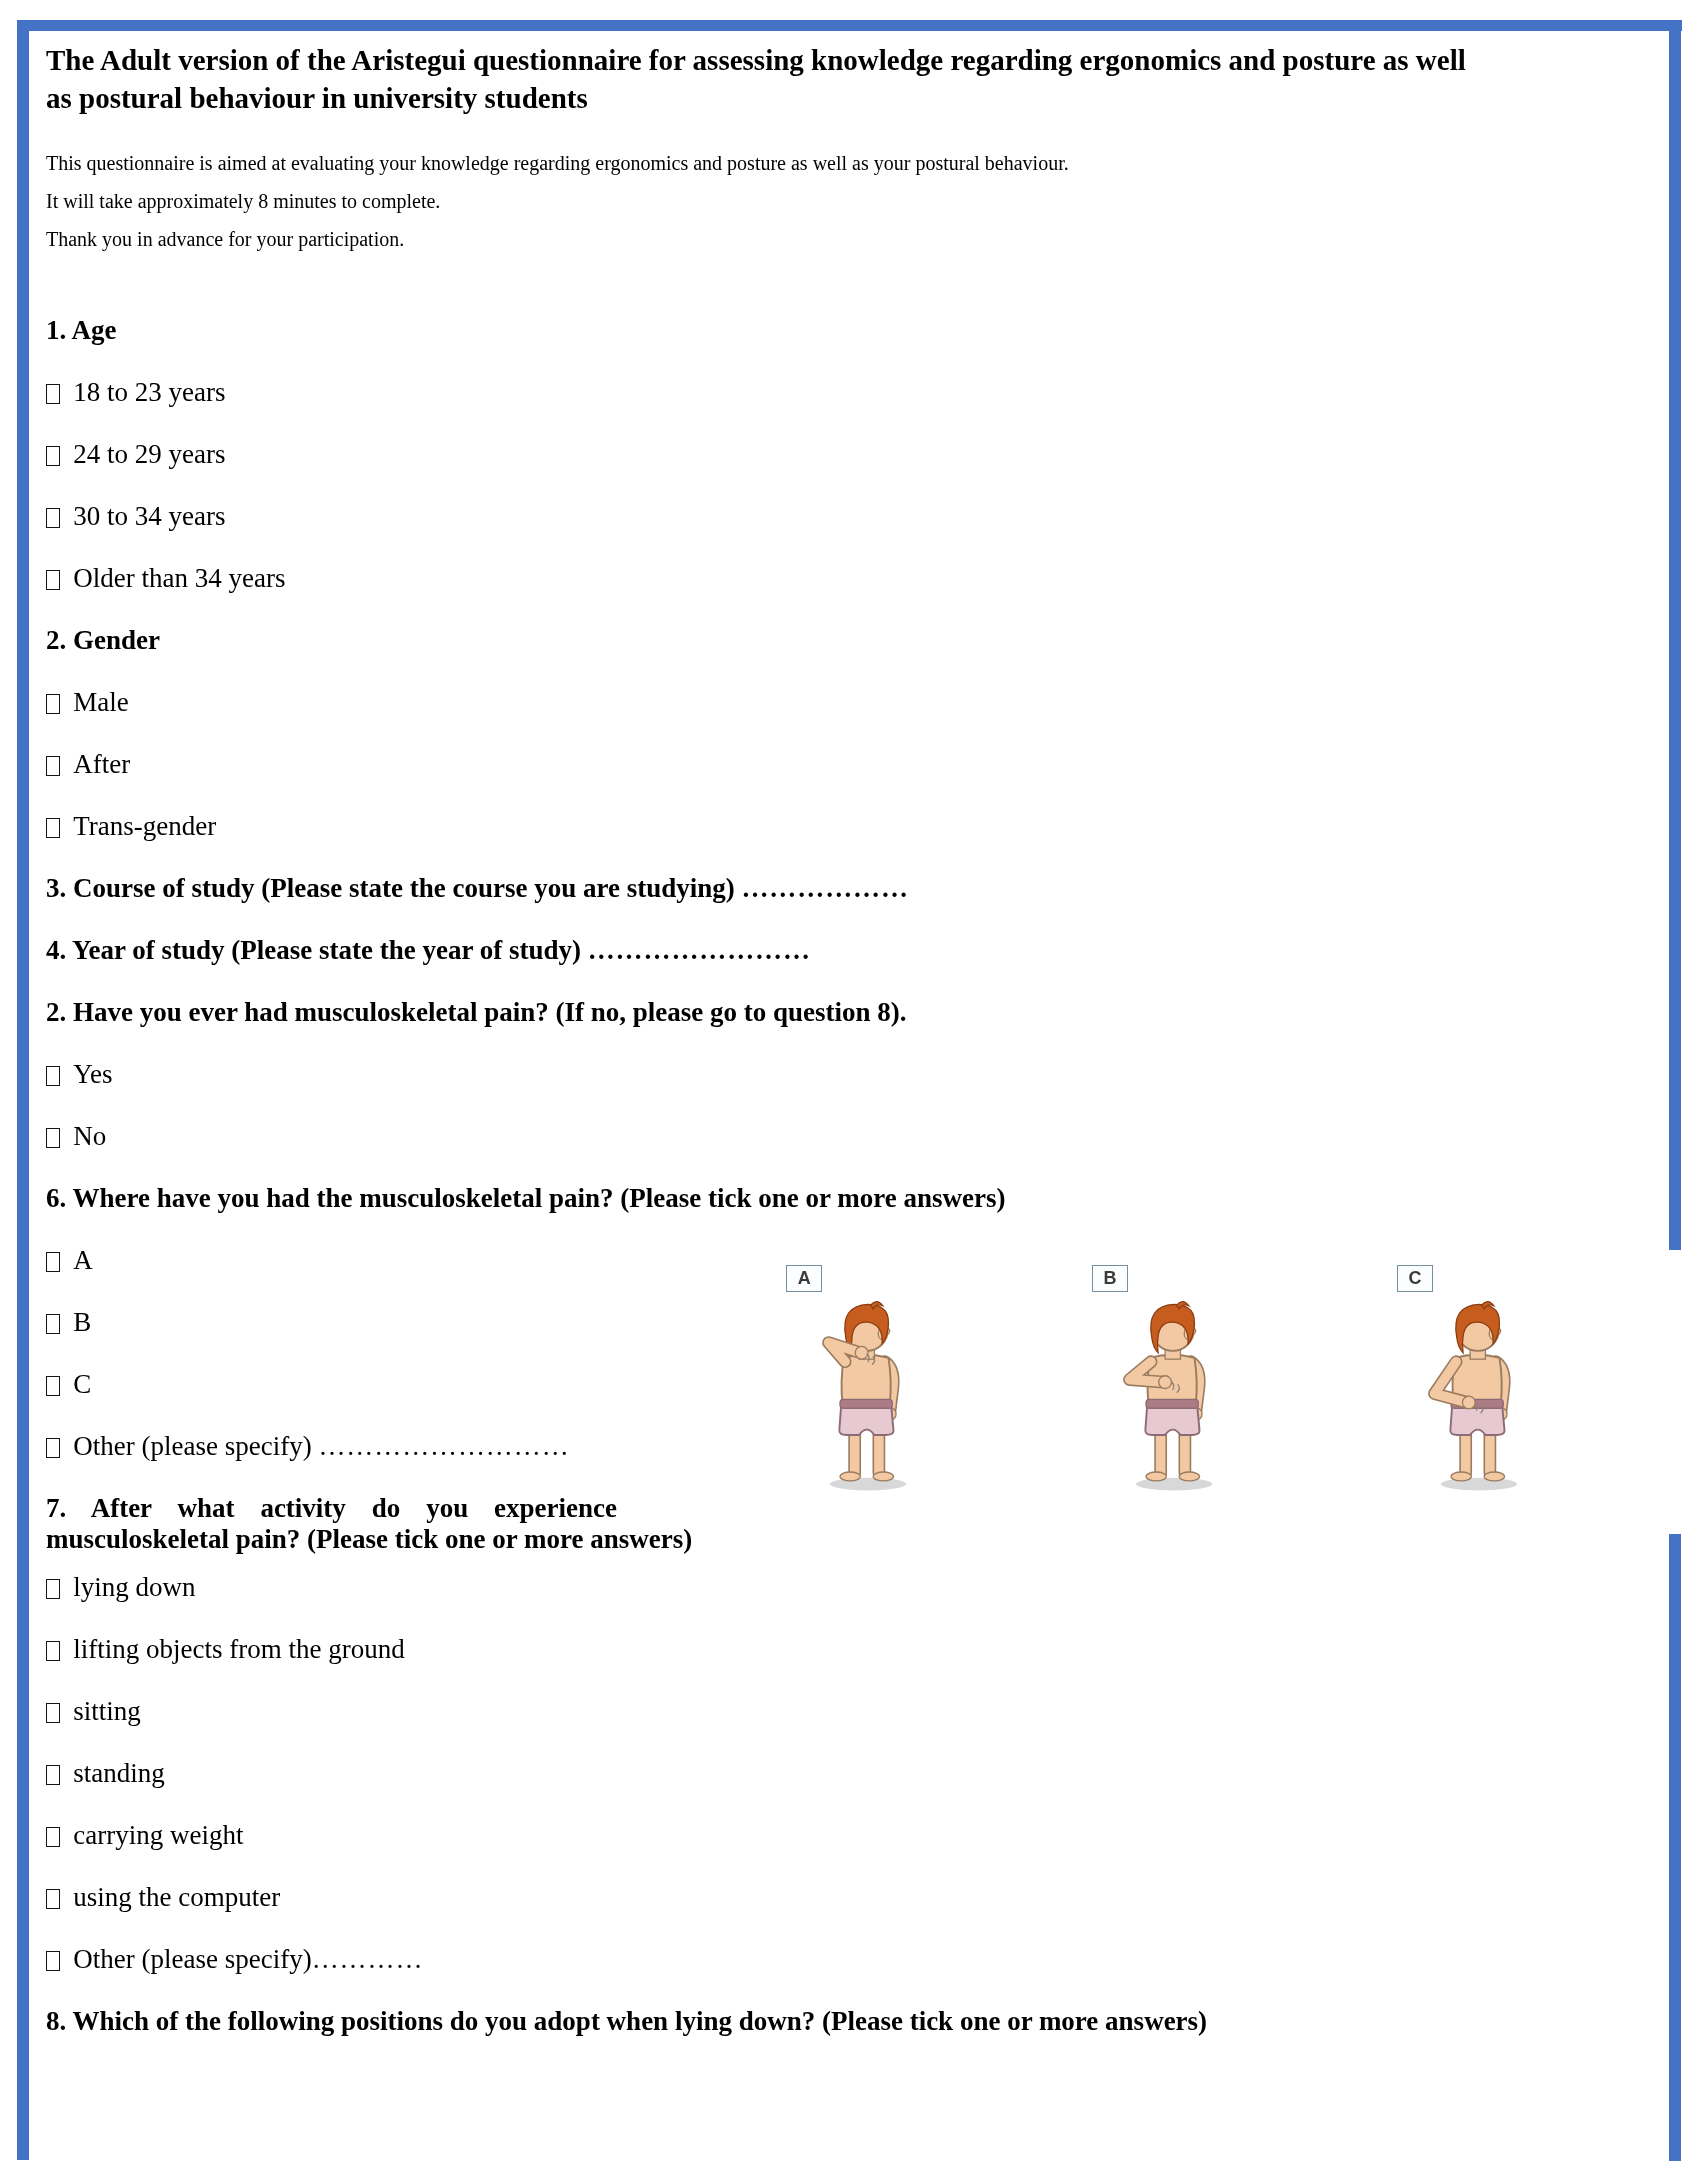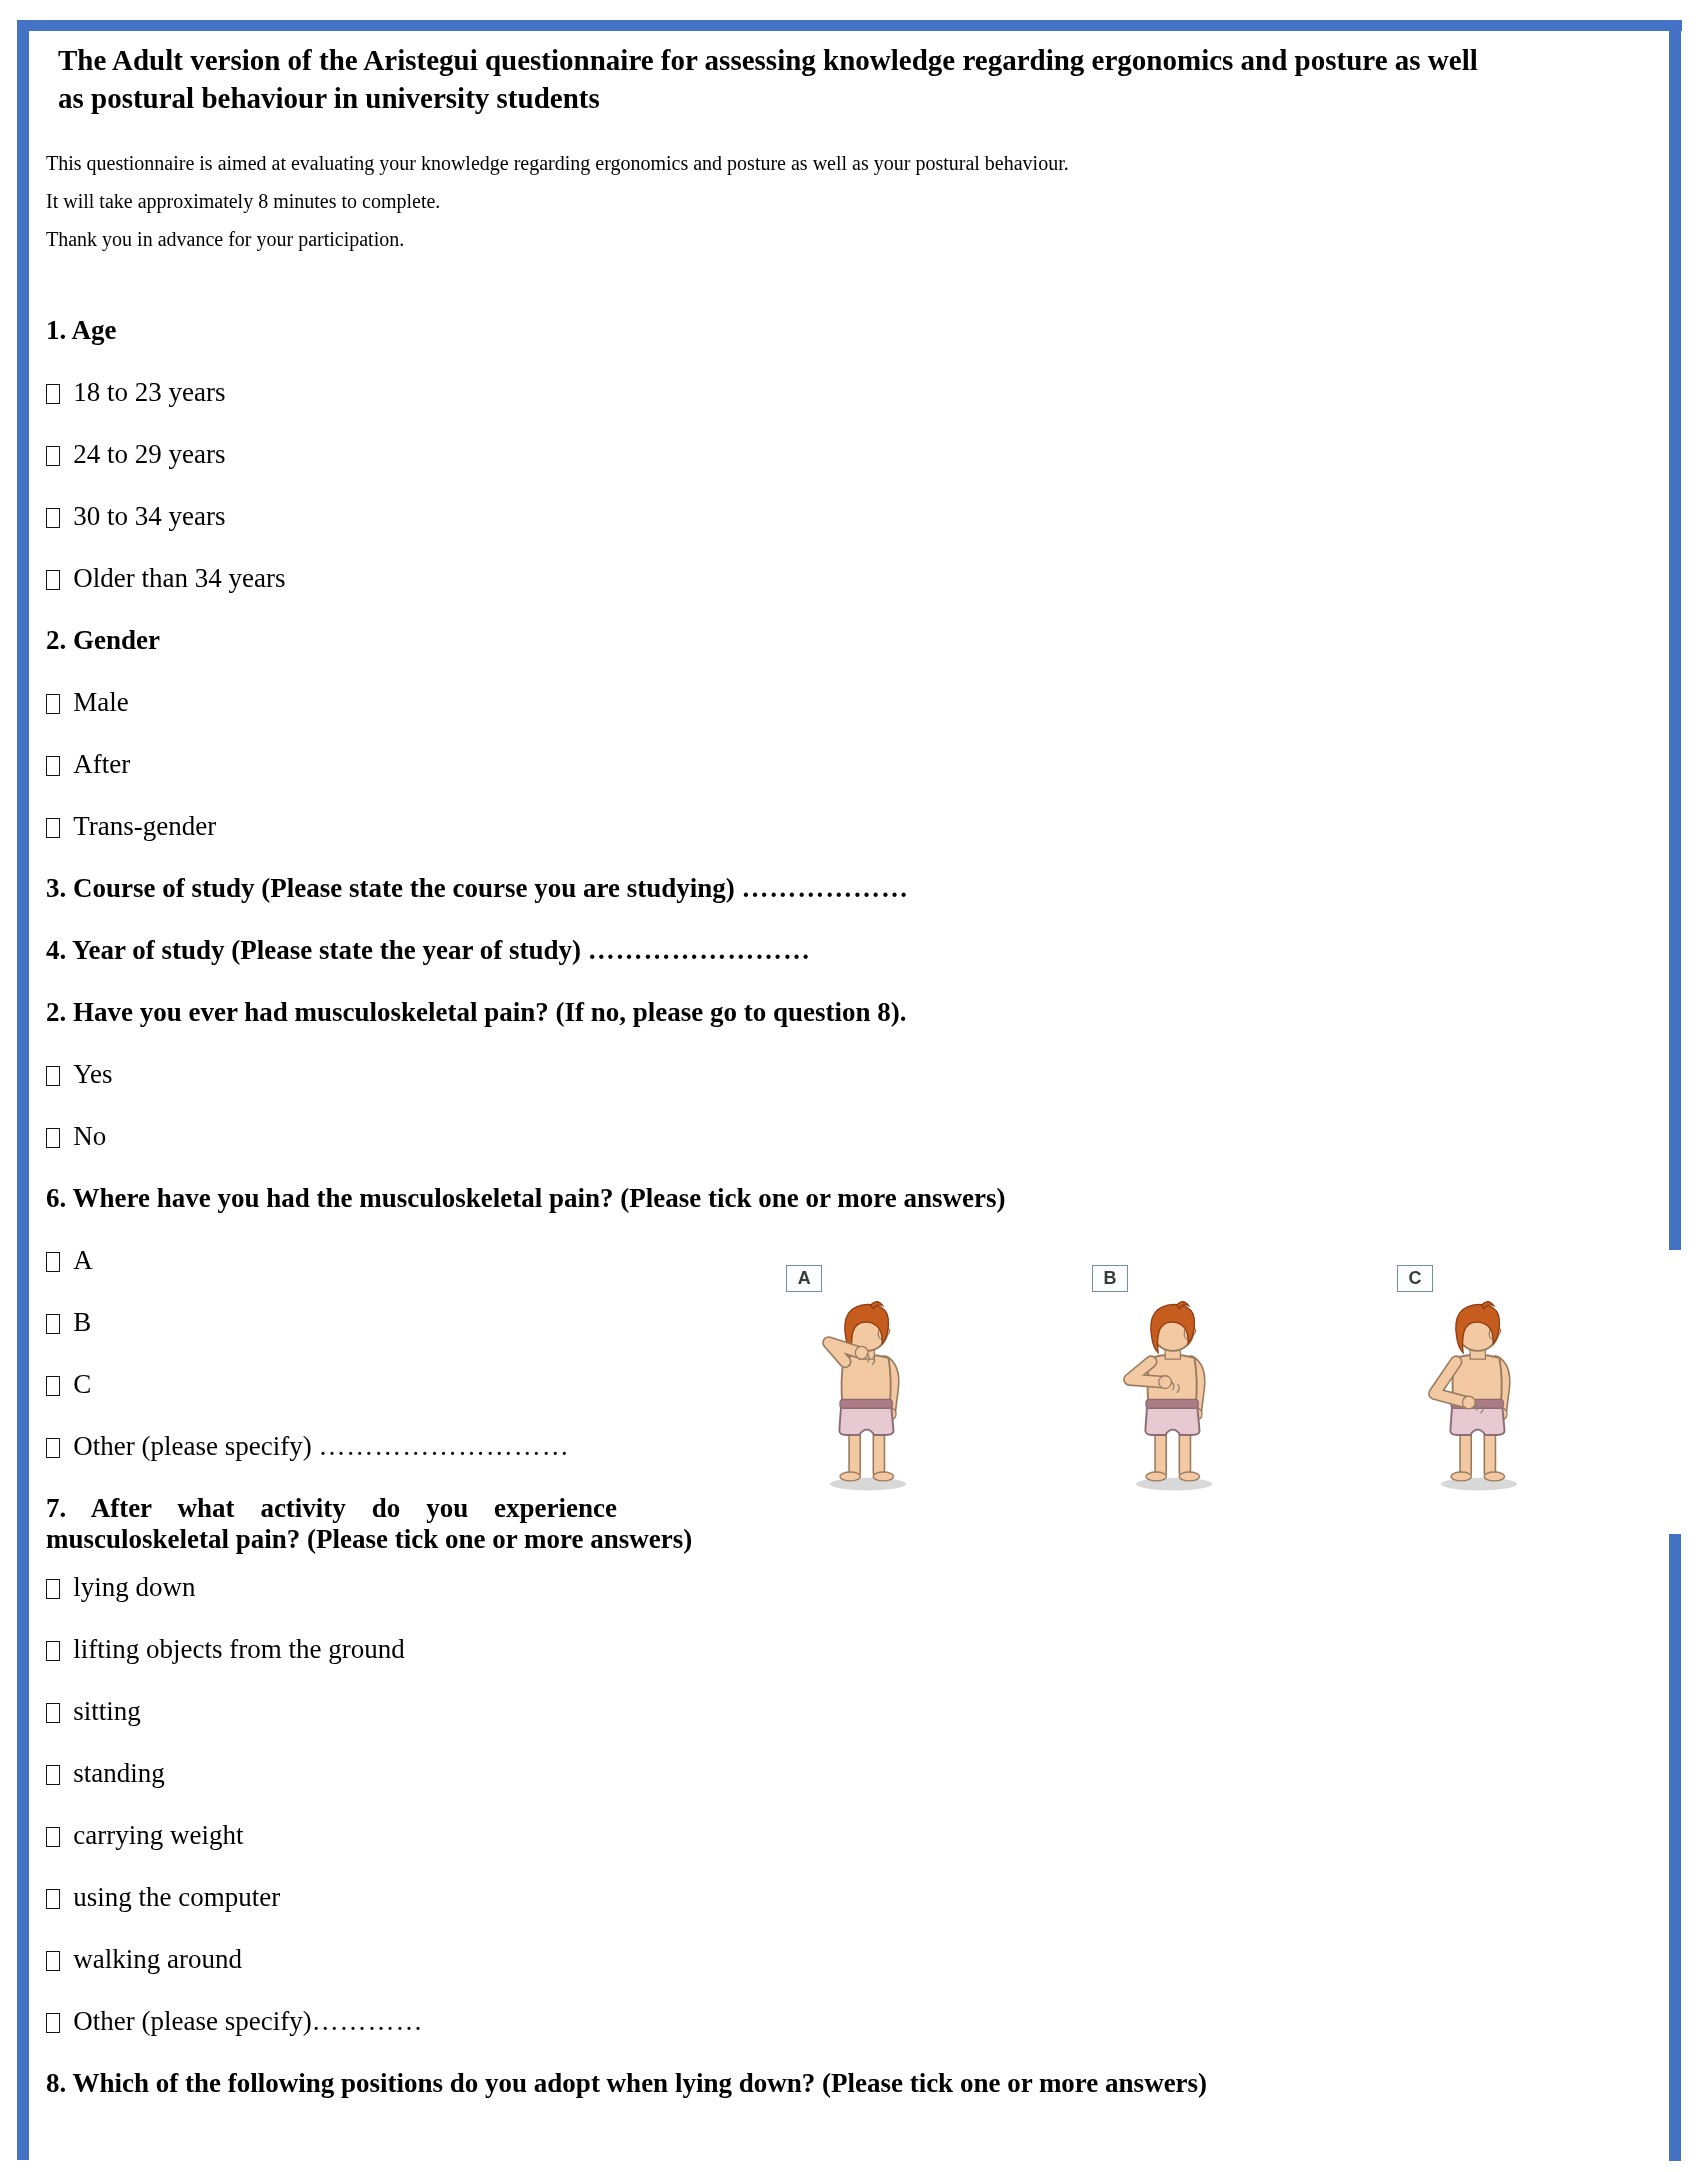--- a/index.html
+++ b/index.html
@@ -8,21 +8,21 @@
     font-family:"Liberation Serif","DejaVu Serif",serif;color:#000;overflow:hidden;
   }
   .bar{position:absolute;background:var(--frame,#4472c4);}
   .bar-top{left:16.5px;top:20px;width:1665px;height:11.3px;}
   .bar-left{left:16.5px;top:20px;width:12px;height:2140px;}
   .bar-right-a{left:1669px;top:20px;width:12px;height:1230px;}
   .bar-right-b{left:1669px;top:1534px;width:12px;height:627px;}
 
   .content{position:absolute;left:46px;top:41px;width:1581px;}
 
-  h1{font-size:29px;line-height:38px;font-weight:bold;margin:0 0 27px 12px;}
+  h1{font-size:29px;line-height:38px;font-weight:bold;margin:0 0 27px 0;}
   .intro{font-size:20px;line-height:38px;font-weight:normal;margin:0 0 57px 0;}
   .qhead{font-size:27px;line-height:31px;font-weight:bold;margin:0 0 31px 0;}
   .opt{font-size:27px;line-height:31px;font-weight:normal;margin:0 0 31px 0;white-space:nowrap;}
   .cb{
     display:inline-block;width:14.3px;height:20px;border:1.3px solid #151515;
     background:#fff;margin-right:13px;vertical-align:-2.6px;box-sizing:border-box;
   }
   .blank{letter-spacing:0.9px;}
 
   .q7block{width:713px;margin:0 0 17px 0;}
@@ -86,21 +86,20 @@
   <div class="q7block">
     <span class="q7l1">7. After what activity do you experience</span>
     <span class="q7l2">musculoskeletal pain? (Please tick one or more answers)</span>
   </div>
   <p class="opt"><span class="cb"></span><span>lying down</span></p>
   <p class="opt"><span class="cb"></span><span>lifting objects from the ground</span></p>
   <p class="opt"><span class="cb"></span><span>sitting</span></p>
   <p class="opt"><span class="cb"></span><span>standing</span></p>
   <p class="opt"><span class="cb"></span><span>carrying weight</span></p>
   <p class="opt"><span class="cb"></span><span>using the computer</span></p>
-  <p class="opt"><span class="cb"></span><span>walking around</span></p>
   <p class="opt"><span class="cb"></span><span>Other (please specify)</span><span class="blank">…………</span></p>
 
   <p class="qhead">8. Which of the following positions do you adopt when lying down? (Please tick one or more answers)</p>
 </main>
 
 <div class="figures">
     <figure class="figgroup" style="left: 4.3px; margin: 0px;">
       <div class="figlabel">
         <span>A</span>
       </div>

